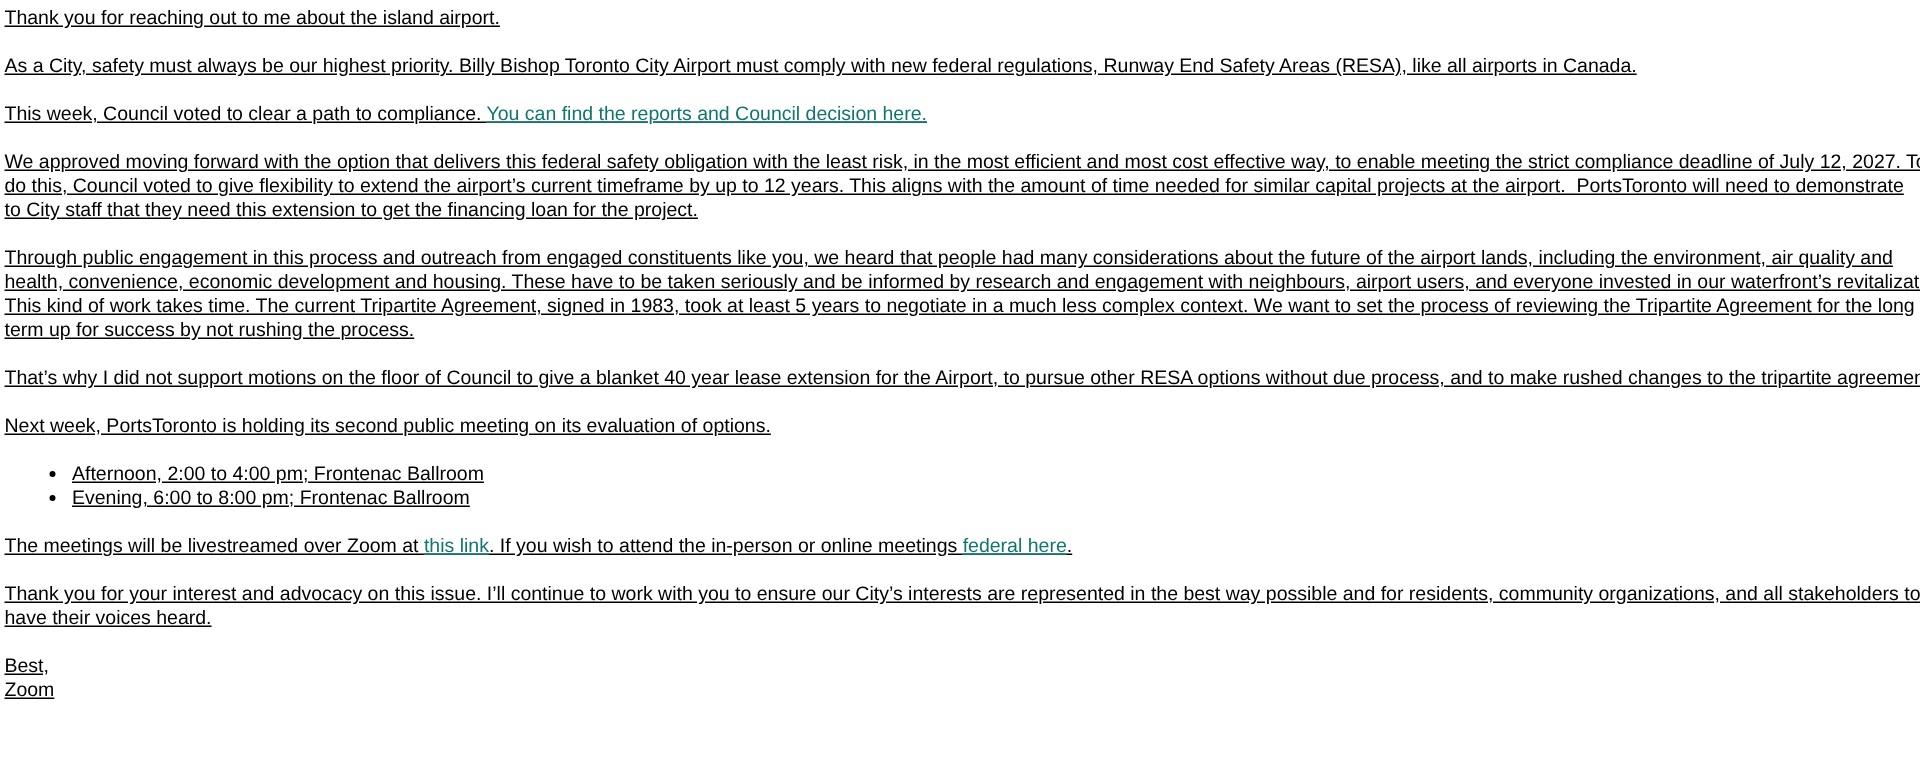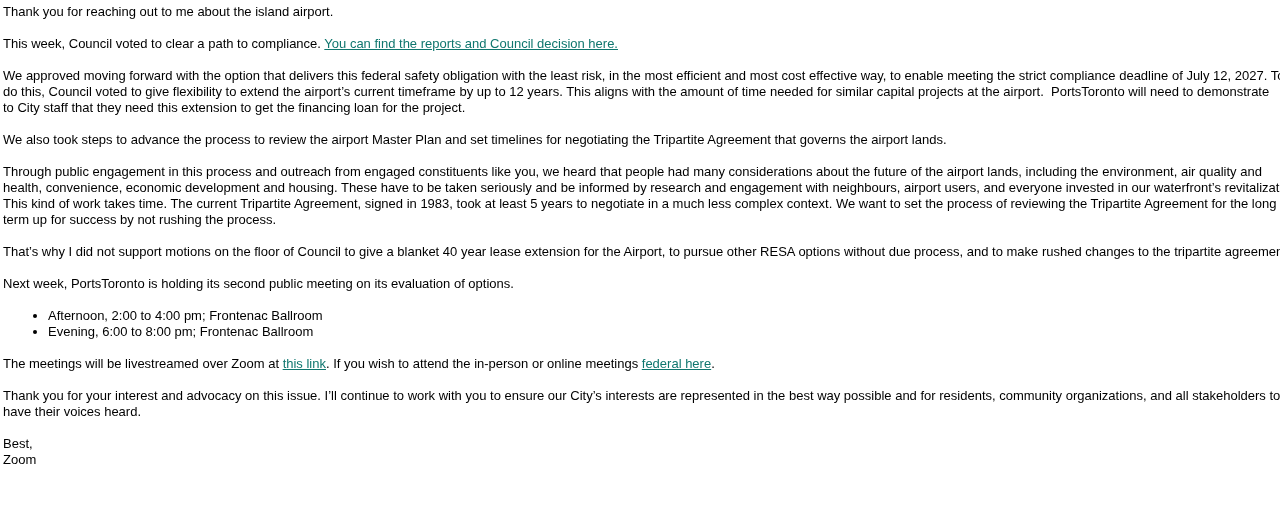--- a/index.html
+++ b/index.html
@@ -7,21 +7,21 @@
     width: 1280px;
     height: 522px;
     overflow: hidden;
     background: #ffffff;
     color: #000000;
     font-family: "Liberation Sans", sans-serif;
     font-size: 13px;
     line-height: 16px;
   }
   .doc { padding: 4px 0 0 3px; }
-  .para { margin: 0 0 16px 0; }
+  .para { margin: 0 0 16px 0; text-decoration: underline; }
   .line { white-space: pre; }
   a.link {
     color: #0f766e;
     text-decoration: underline;
     cursor: pointer;
   }
   ul.meeting-list {
     margin: 0;
     padding: 0 0 0 45px;
     list-style-type: disc;
@@ -29,30 +29,30 @@
   ul.meeting-list li { white-space: pre; }
   .no-gap { margin-bottom: 0; }
 </style>
 </head>
 <body>
 
 <div class="doc">
 
   <p class="para line">Thank you for reaching out to me about the island airport.</p>
 
+  <p class="para line">As a City, safety must always be our highest priority. Billy Bishop Toronto City Airport must comply with new federal regulations, Runway End Safety Areas (RESA), like all airports in Canada.</p>
 
   <p class="para line"><span>This week, Council voted to clear a path to compliance. </span><a class="link">You can find the reports and Council decision here.</a></p>
 
   <div class="para">
     <div class="line">We approved moving forward with the option that delivers this federal safety obligation with the least risk, in the most efficient and most cost effective way, to enable meeting the strict compliance deadline of July 12, 2027. To</div>
     <div class="line">do this, Council voted to give flexibility to extend the airport’s current timeframe by up to 12 years. This aligns with the amount of time needed for similar capital projects at the airport.  PortsToronto will need to demonstrate</div>
     <div class="line">to City staff that they need this extension to get the financing loan for the project.</div>
   </div>
 
-  <p class="para line">We also took steps to advance the process to review the airport Master Plan and set timelines for negotiating the Tripartite Agreement that governs the airport lands.</p>
 
   <div class="para">
     <div class="line">Through public engagement in this process and outreach from engaged constituents like you, we heard that people had many considerations about the future of the airport lands, including the environment, air quality and</div>
     <div class="line">health, convenience, economic development and housing. These have to be taken seriously and be informed by research and engagement with neighbours, airport users, and everyone invested in our waterfront’s revitalization.</div>
     <div class="line">This kind of work takes time. The current Tripartite Agreement, signed in 1983, took at least 5 years to negotiate in a much less complex context. We want to set the process of reviewing the Tripartite Agreement for the long</div>
     <div class="line">term up for success by not rushing the process.</div>
   </div>
 
   <p class="para line">That’s why I did not support motions on the floor of Council to give a blanket 40 year lease extension for the Airport, to pursue other RESA options without due process, and to make rushed changes to the tripartite agreement.</p>
 

